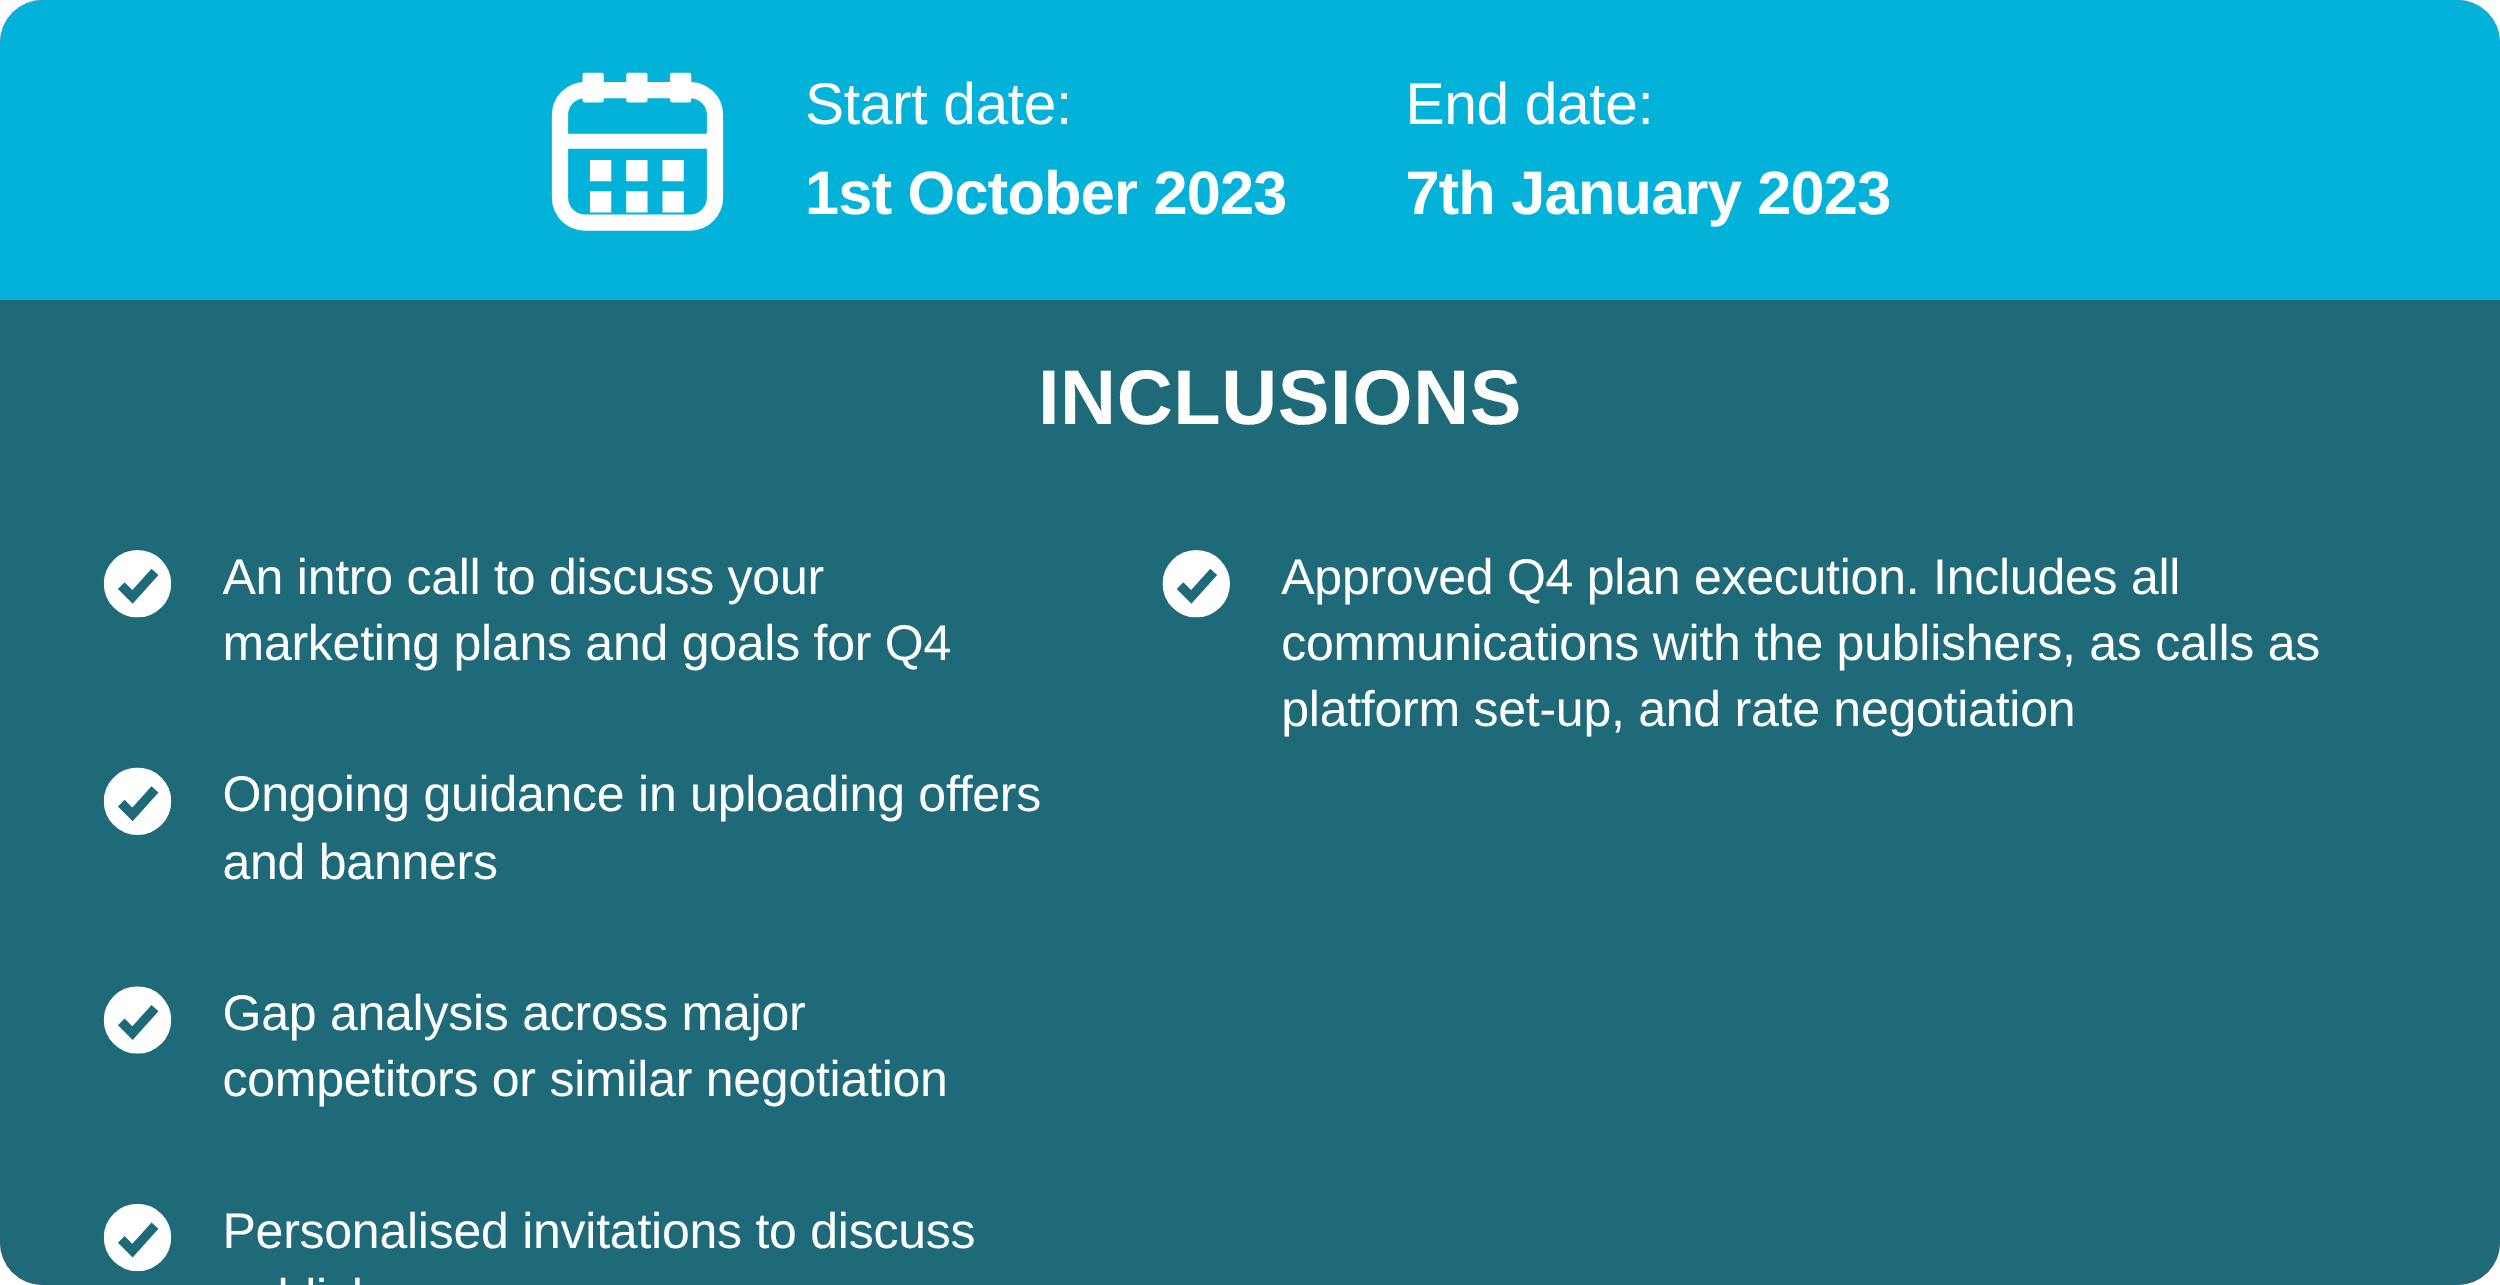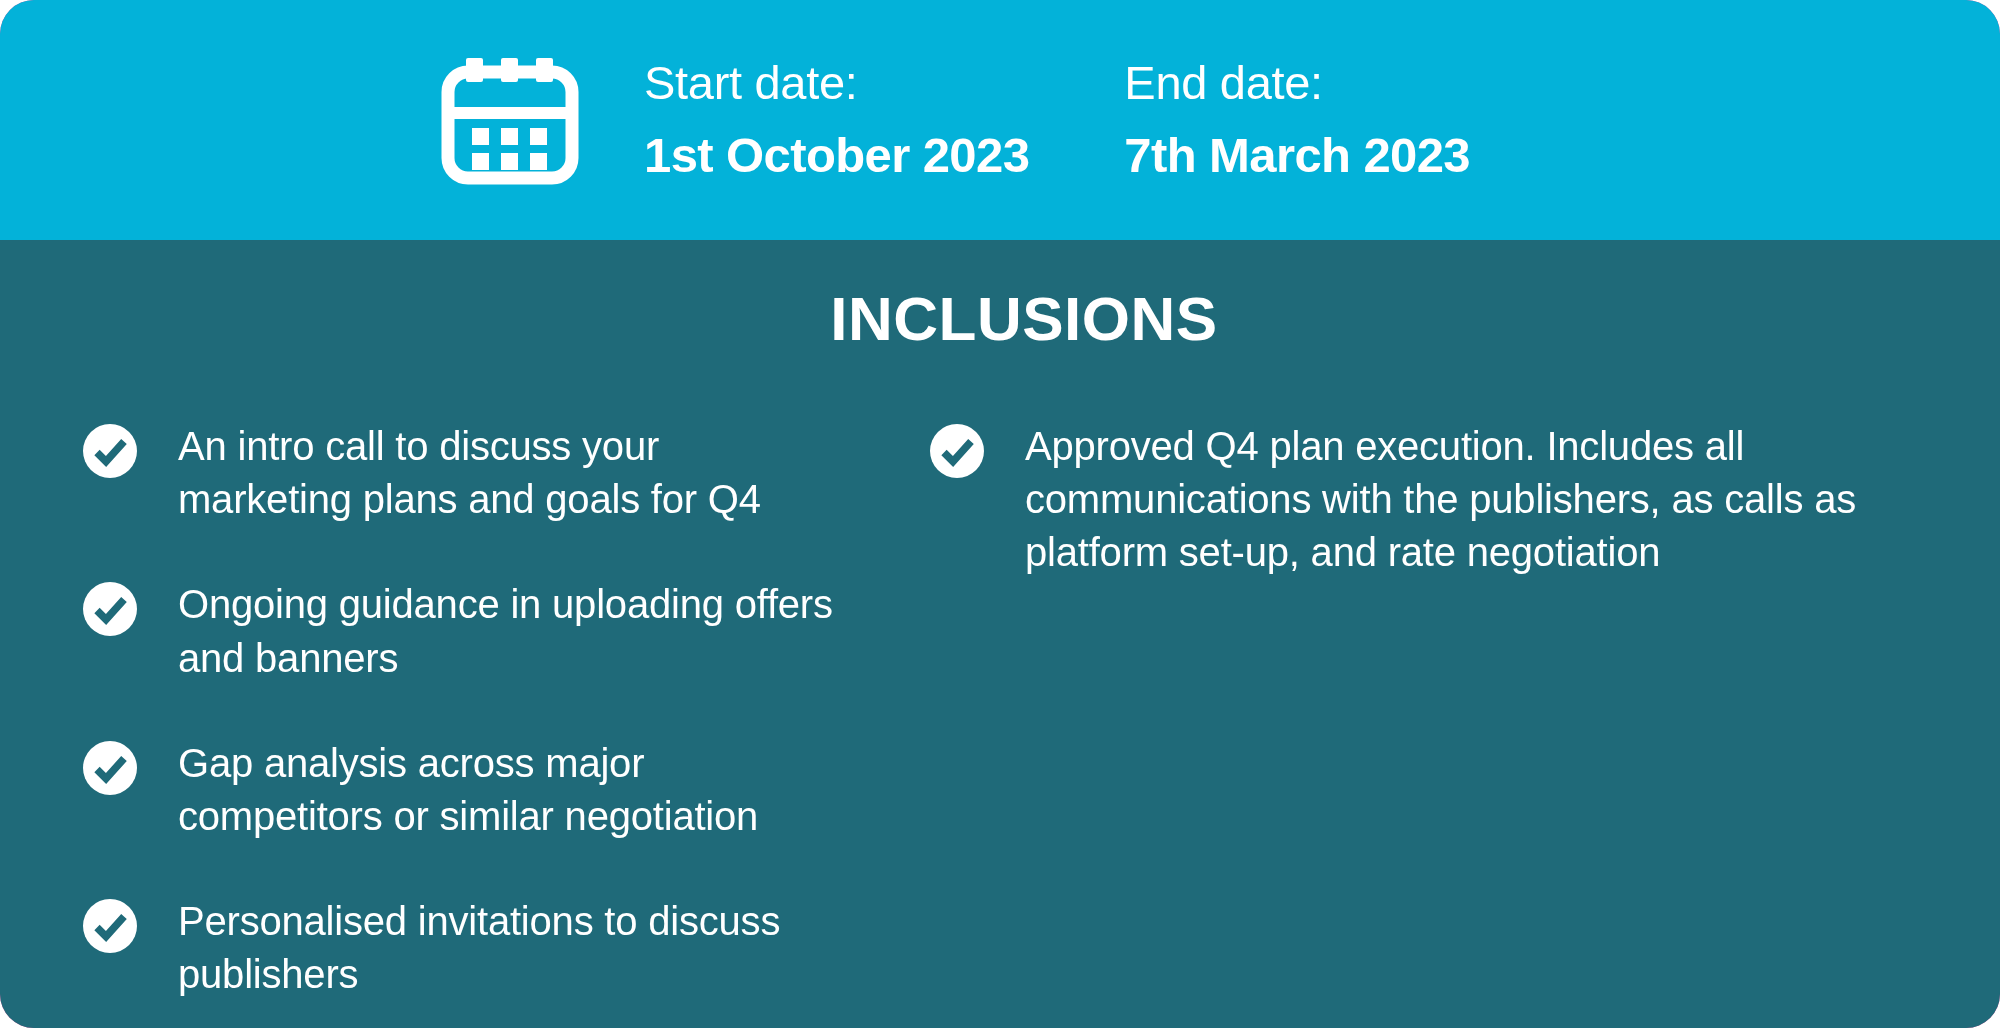--- a/index.html
+++ b/index.html
@@ -114,20 +114,21 @@
     flex-direction: column;
   }
 
   .column.left  { width: 790px; }
   .column.right { width: 1000px; margin-left: 57px; }
 
   .bullet {
     display: flex;
     align-items: flex-start;
     margin-bottom: 52px;
+    margin-top: 16px;
   }
 
   .check-icon {
     flex: 0 0 auto;
     width: 54px;
     height: 54px;
     margin-right: 41px;
     margin-top: 4px;
   }
 
@@ -170,21 +171,21 @@
 
       <div class="date-block">
 
         <div class="date-group start">
           <div class="date-label">Start date:</div>
           <div class="date-value">1st October 2023</div>
         </div>
 
         <div class="date-group end">
           <div class="date-label">End date:</div>
-          <div class="date-value">7th March 2023</div>
+          <div class="date-value">7th January 2023</div>
         </div>
 
       </div>
     </div>
   </div>
 
   <div class="body">
 
     <h1 class="section-title">INCLUSIONS</h1>
 

